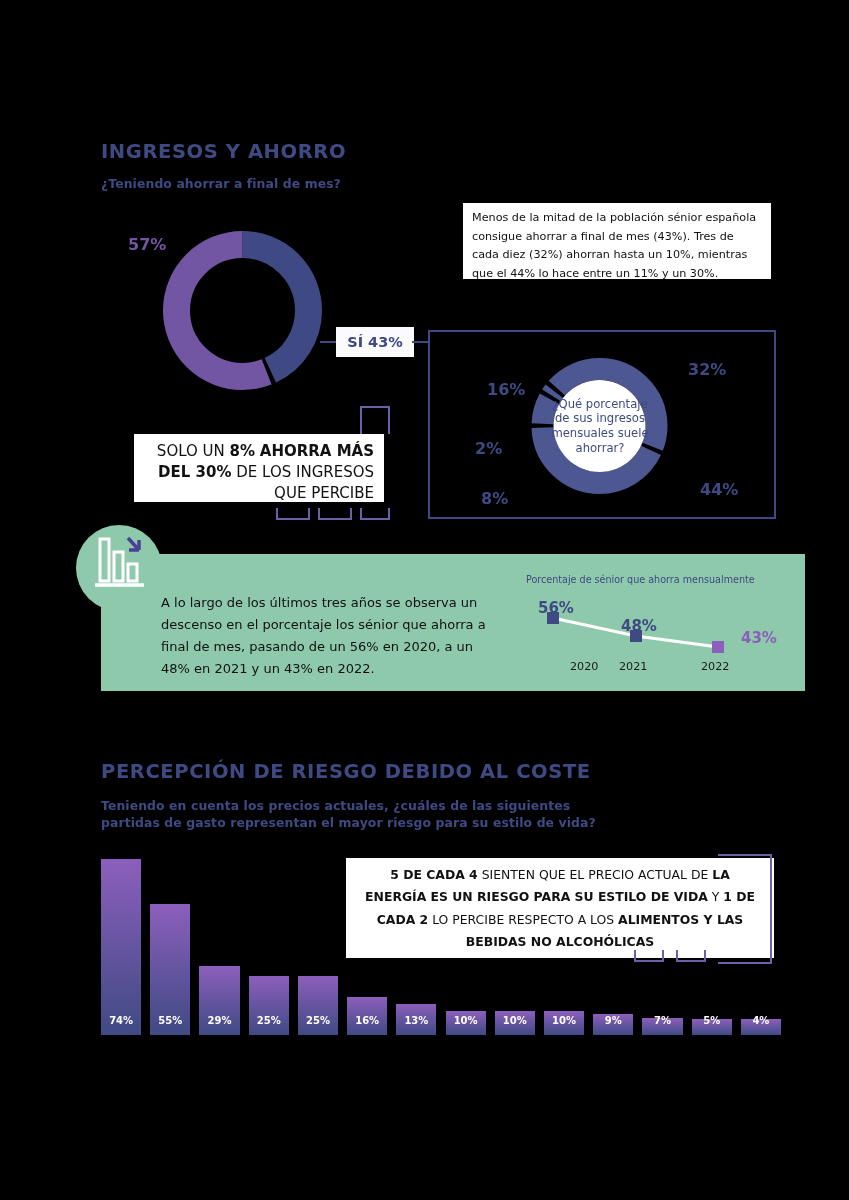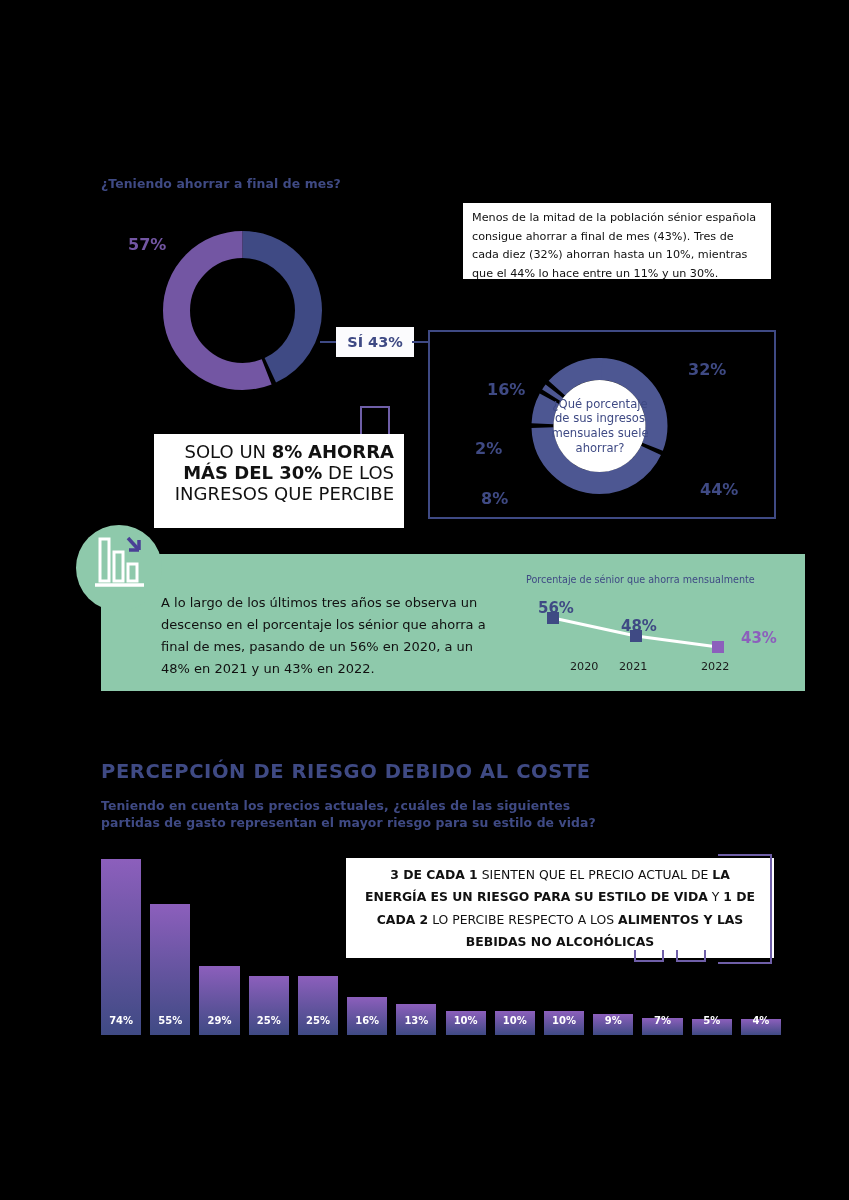--- a/index.html
+++ b/index.html
@@ -135,30 +135,29 @@
     line-height: 14.6px;
     color: #3f4a84;
   }
 
   
   #callout1 {
     position: absolute;
     left: 134px;
     top: 434px;
     width: 250px;
-    height: 94px;
+    height: 68px;
     background: #ffffff;
     box-sizing: border-box;
     padding: 7px 10px 6px 10px;
     font-family: "DejaVu Sans", sans-serif;
-    font-size: 18px;
+    font-size: 15px;
     line-height: 21px;
     color: #111111;
     text-align: right;
-    margin-left: 20px;
   }
   #callout1 b { font-weight: bold; }
 
   .brk {
     position: absolute;
     border-color: #6f5fa8;
     border-style: solid;
   }
 
   
@@ -261,20 +260,21 @@
     color: #111111;
     text-align: center;
   }
   #callout2 b { font-weight: bold; }
 </style>
 </head>
 <body>
 
 <div class="stage">
 
+  <div class="sec-title" style="left:101px; top:140px;">INGRESOS Y AHORRO</div>
   <div class="sec-sub" style="left:101px; top:175px;">¿Teniendo ahorrar a final de mes?</div>
 
   <div id="intro-box">Menos de la mitad de la población sénior española consigue ahorrar a final de mes (43%). Tres de cada diez (32%) ahorran hasta un 10%, mientras que el 44% lo hace entre un 11% y un 30%.</div>
 
   <div id="donut1-wrap">
     <svg width="165" height="165" viewBox="0 0 165 165">
 
       <circle cx="82.5" cy="82.5" r="66" fill="none" stroke="#3f4a84" stroke-width="27" stroke-dasharray="178.3 236.4" stroke-dashoffset="0" transform="rotate(-90 82.5 82.5)"></circle>
       <circle cx="82.5" cy="82.5" r="66" fill="none" stroke="#7356a3" stroke-width="27" stroke-dasharray="232.4 182.3" stroke-dashoffset="-182.3" transform="rotate(-90 82.5 82.5)"></circle>
     </svg>
@@ -389,20 +389,20 @@
       </div>
       <div class="bar" style="left: 590.571px; width: 40.2143px; height: 16px; background: linear-gradient(rgb(140, 95, 188), rgb(63, 74, 132));">
         <div class="bar-val">5%</div>
       </div>
       <div class="bar" style="left: 639.786px; width: 40.2143px; height: 16px; background: linear-gradient(rgb(140, 95, 188), rgb(63, 74, 132));">
         <div class="bar-val">4%</div>
       </div>
     </div>
 
   <div id="callout2">
-    <b>3 DE CADA 1</b><span>  SIENTEN QUE EL PRECIO ACTUAL DE </span><b>LA ENERGÍA ES UN RIESGO PARA SU ESTILO DE VIDA</b><span> Y </span><b>1 DE CADA 2</b><span>  LO PERCIBE RESPECTO A LOS </span><b>ALIMENTOS Y LAS BEBIDAS NO ALCOHÓLICAS</b>
+    <b>5 DE CADA 4</b><span>  SIENTEN QUE EL PRECIO ACTUAL DE </span><b>LA ENERGÍA ES UN RIESGO PARA SU ESTILO DE VIDA</b><span> Y </span><b>1 DE CADA 2</b><span>  LO PERCIBE RESPECTO A LOS </span><b>ALIMENTOS Y LAS BEBIDAS NO ALCOHÓLICAS</b>
   </div>
 
   <div class="brk" style="left:634px; top:950px; width:26px; height:10px; border-width:0 2px 2px 2px;"></div>
   <div class="brk" style="left:676px; top:950px; width:26px; height:10px; border-width:0 2px 2px 2px;"></div>
   <div class="brk" style="left:718px; top:854px; width:52px; height:106px; border-width:2px 2px 2px 0;"></div>
 
 </div>
 
 </body></html>

